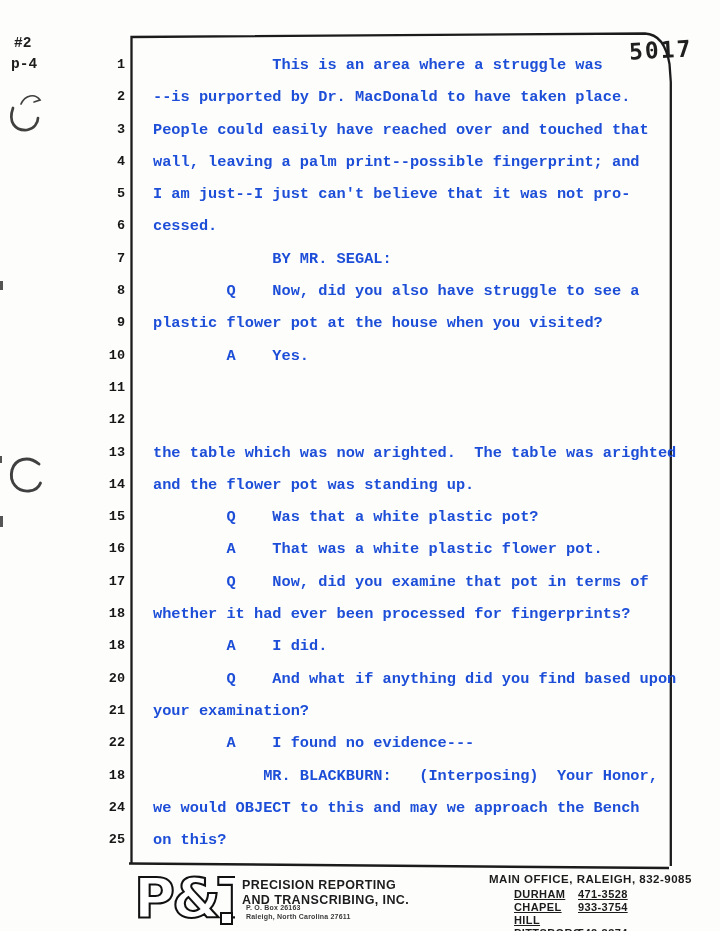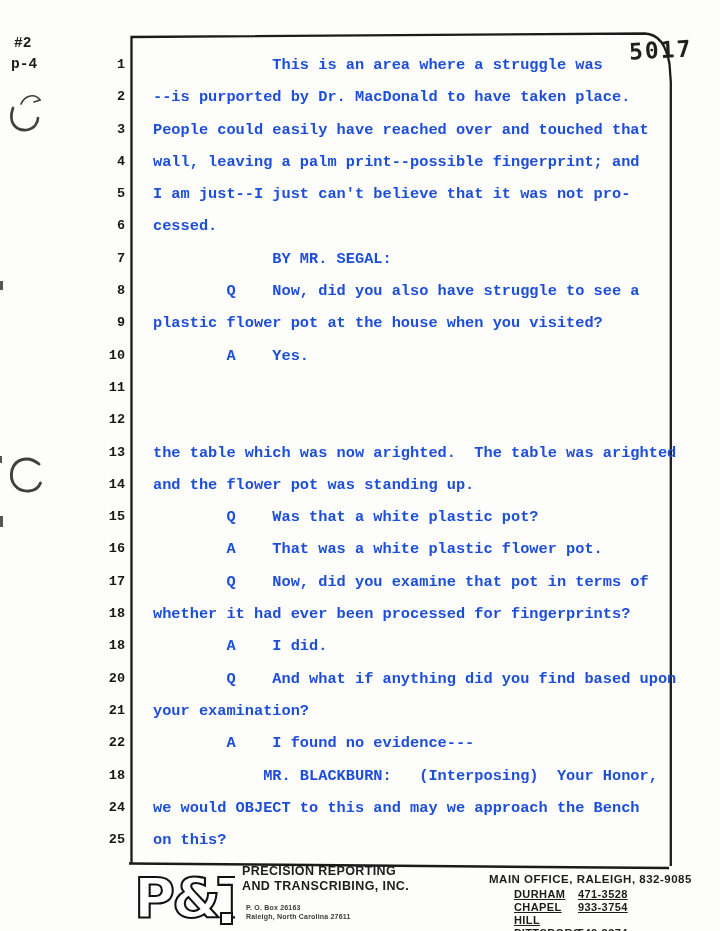--- a/index.html
+++ b/index.html
@@ -32,21 +32,21 @@
   }
   .t-text{
     margin-left:28px;
     font:600 15.3px "Liberation Mono",monospace;
     color:#1d4ed8;white-space:pre;
   }
   
   .footer{position:absolute;left:0;top:862px;width:720px;height:69px;font-family:"Liberation Sans",sans-serif;}
   .logo{position:absolute;left:133px;top:3px;}
   .company{
-    position:absolute;left:242px;top:2px;
+    position:absolute;left:242px;top:16px;
     font:700 12.5px "Liberation Sans",sans-serif;
     color:#1c1c1c;letter-spacing:.4px;line-height:14.5px;
   }
   .address{
     position:absolute;left:246px;top:42px;
     font:700 7px "Liberation Sans",sans-serif;
     color:#3a3a3a;line-height:8.5px;letter-spacing:.2px;
   }
   .main-office{
     position:absolute;left:489px;top:11px;

